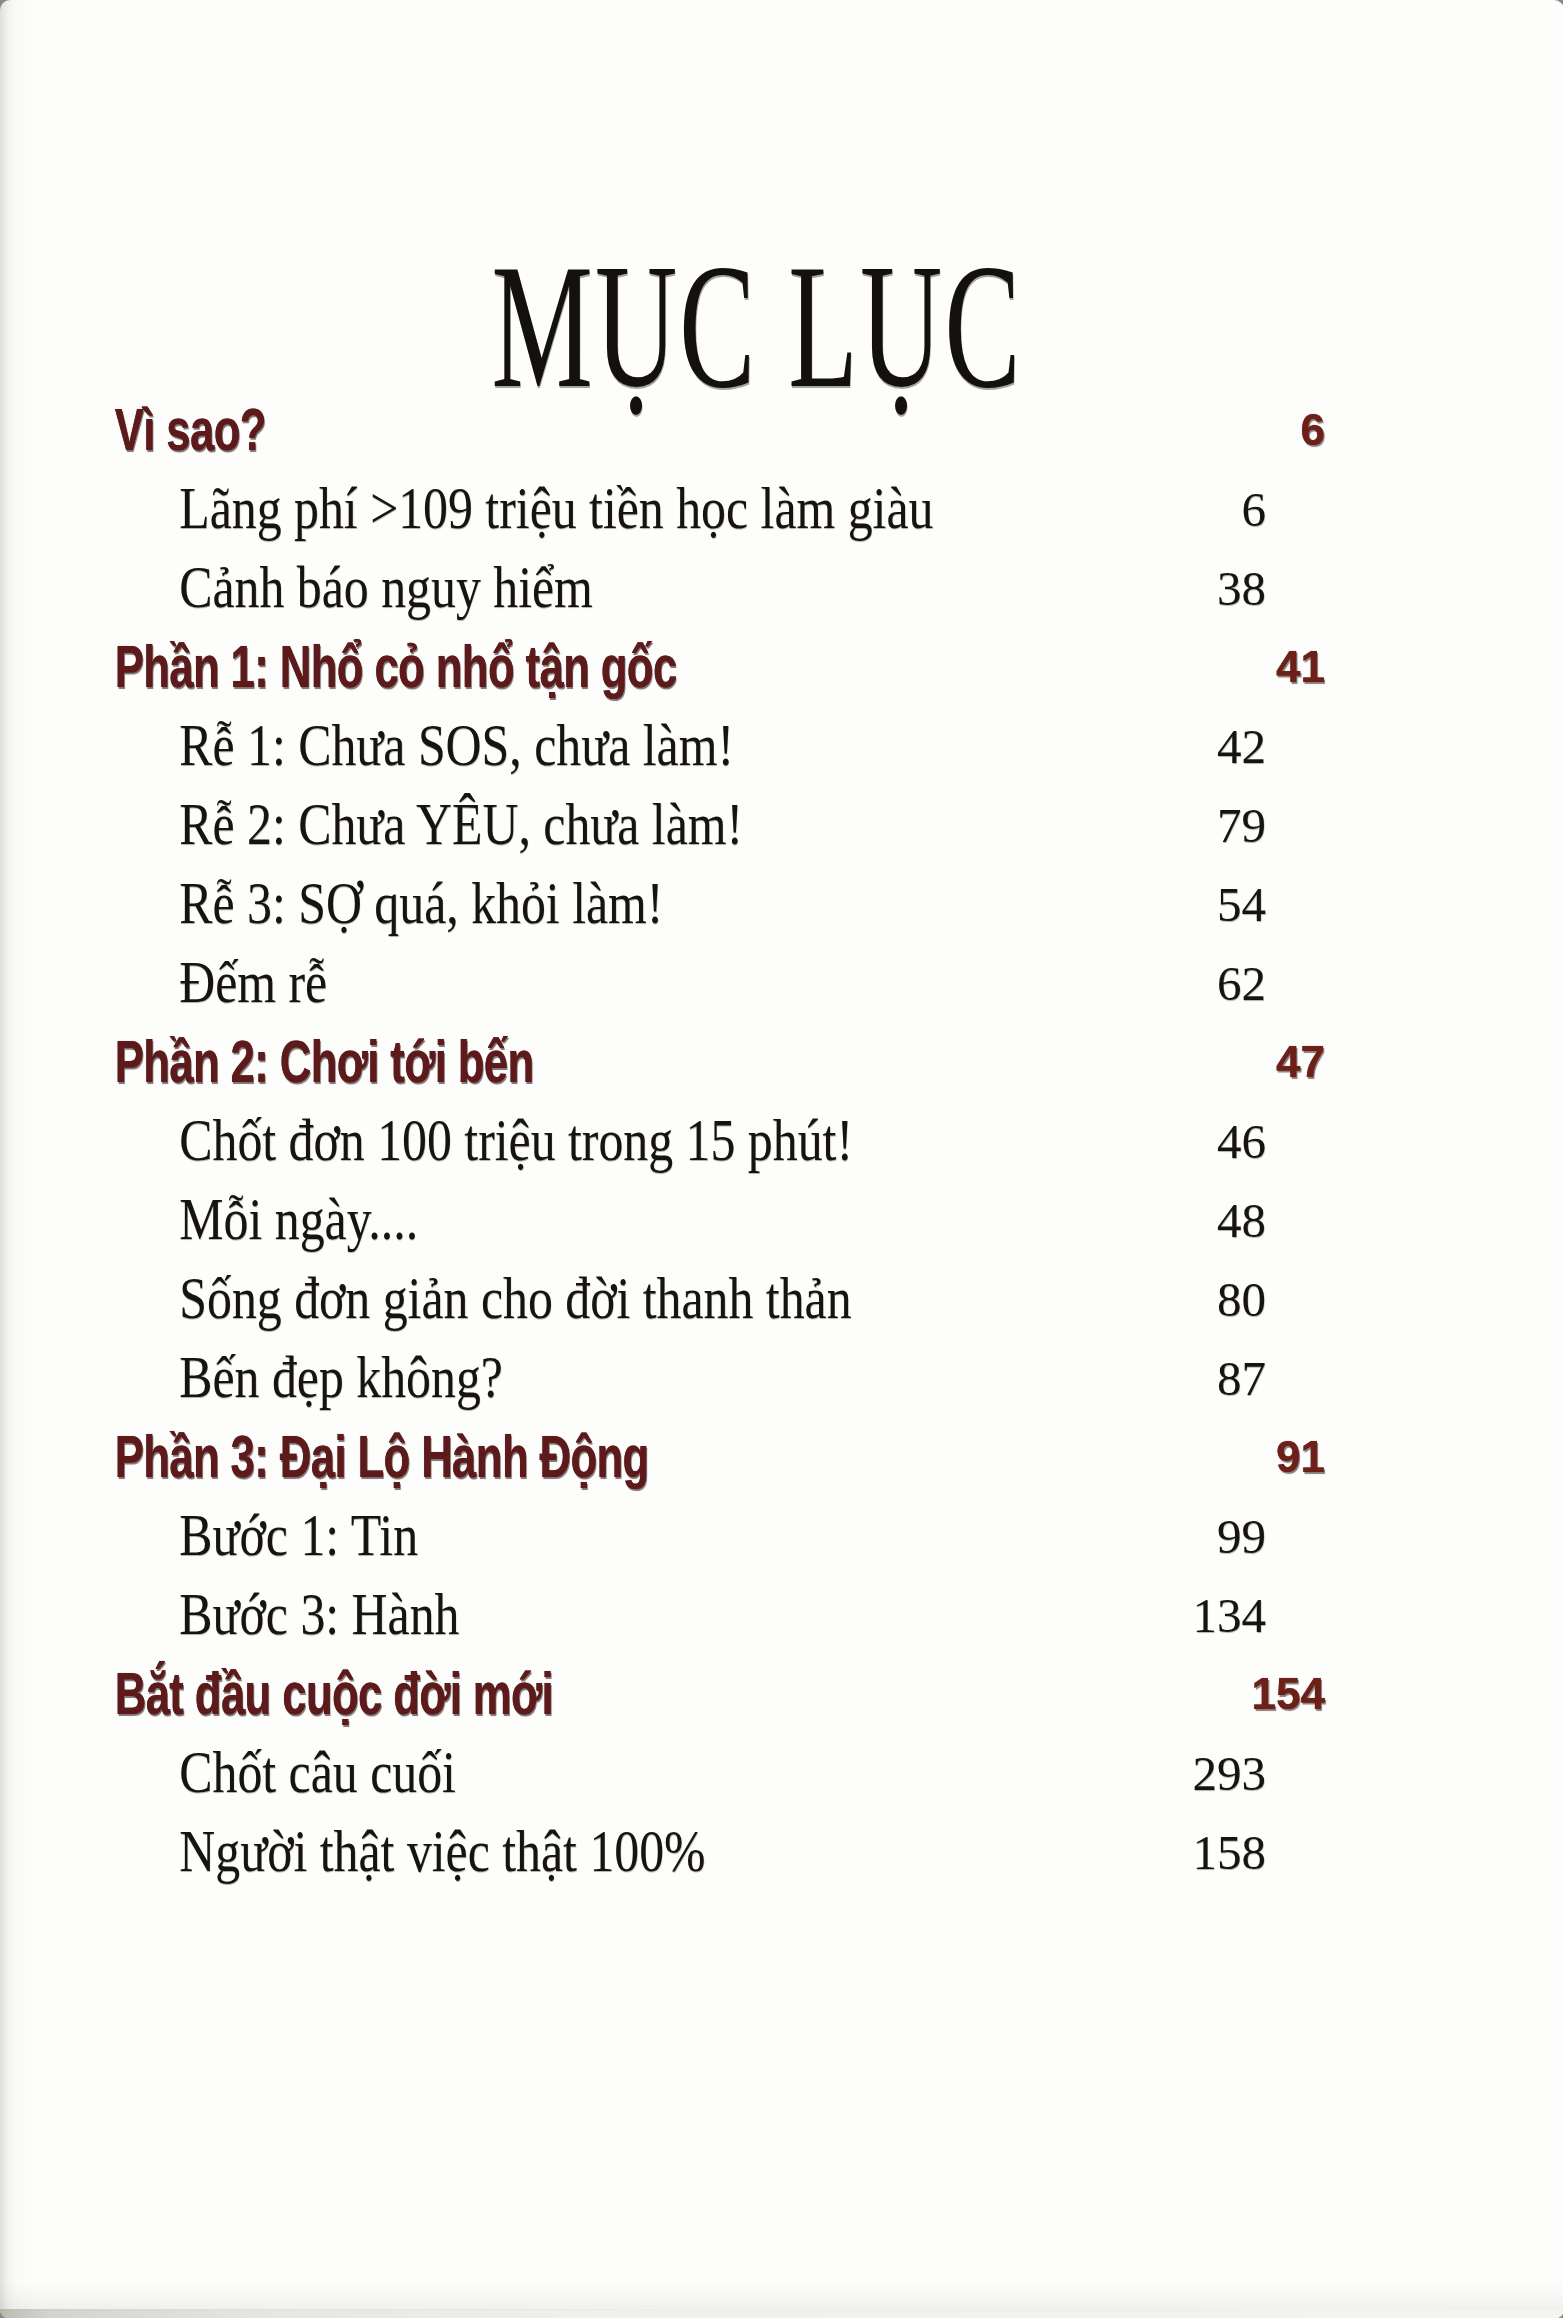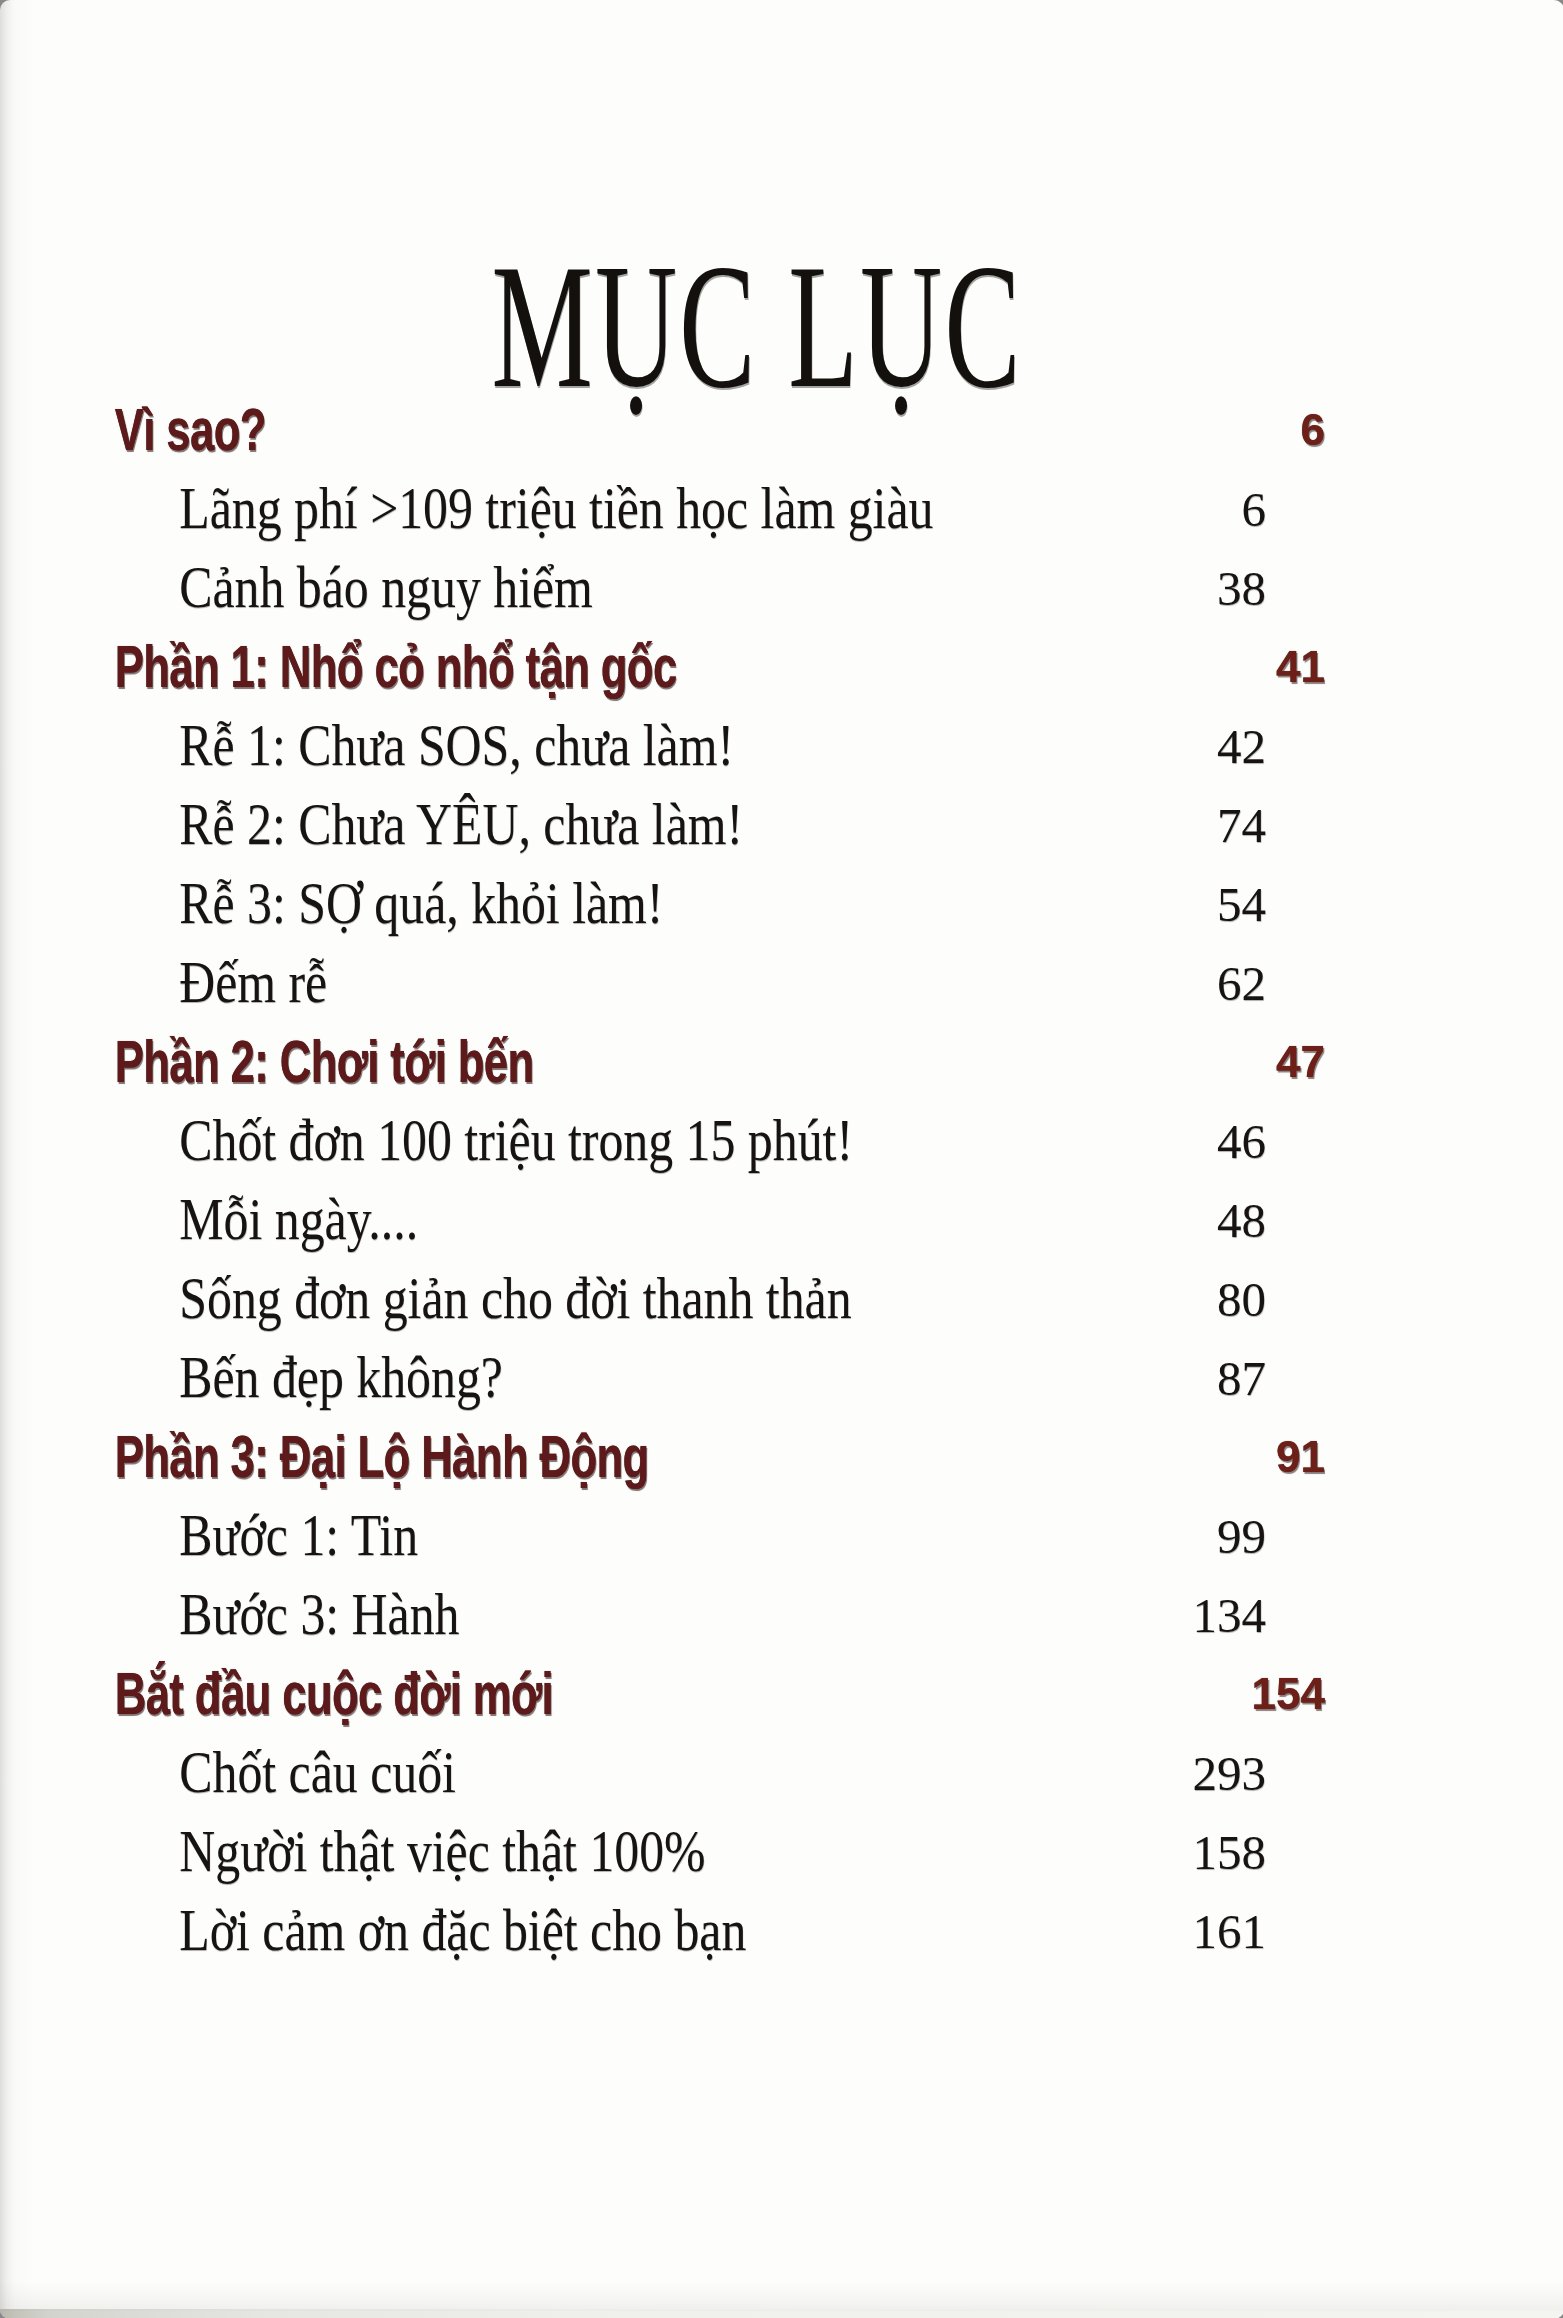--- a/index.html
+++ b/index.html
@@ -119,21 +119,21 @@
       <div class="row sec">
         <span class="lbl">Phần 1: Nhổ cỏ nhổ tận gốc</span>
         <span class="num">41</span>
       </div>
       <div class="row itm">
         <span class="lbl">Rễ 1: Chưa SOS, chưa làm!</span>
         <span class="num">42</span>
       </div>
       <div class="row itm">
         <span class="lbl">Rễ 2: Chưa YÊU, chưa làm!</span>
-        <span class="num">74</span>
+        <span class="num">79</span>
       </div>
       <div class="row itm">
         <span class="lbl">Rễ 3: SỢ quá, khỏi làm!</span>
         <span class="num">54</span>
       </div>
       <div class="row itm">
         <span class="lbl">Đếm rễ</span>
         <span class="num">62</span>
       </div>
       <div class="row sec">
@@ -173,22 +173,18 @@
         <span class="num">154</span>
       </div>
       <div class="row itm">
         <span class="lbl">Chốt câu cuối</span>
         <span class="num">293</span>
       </div>
       <div class="row itm">
         <span class="lbl">Người thật việc thật 100%</span>
         <span class="num">158</span>
       </div>
-      <div class="row itm">
-        <span class="lbl">Lời cảm ơn đặc biệt cho bạn</span>
-        <span class="num">161</span>
-      </div>
     </div>
 
   <div class="bottom-fade"></div>
   <div class="bottom-scan-edge"></div>
 </div>
 
 
 </body></html>

